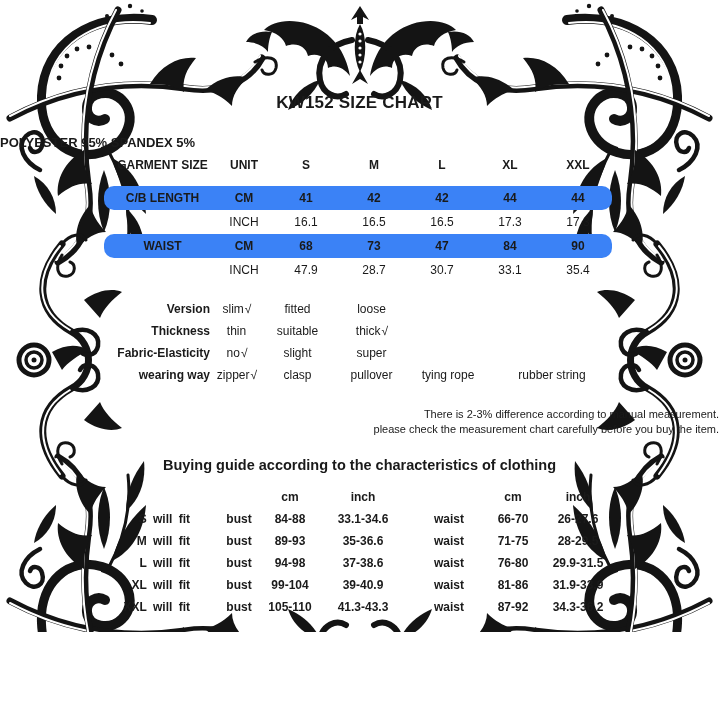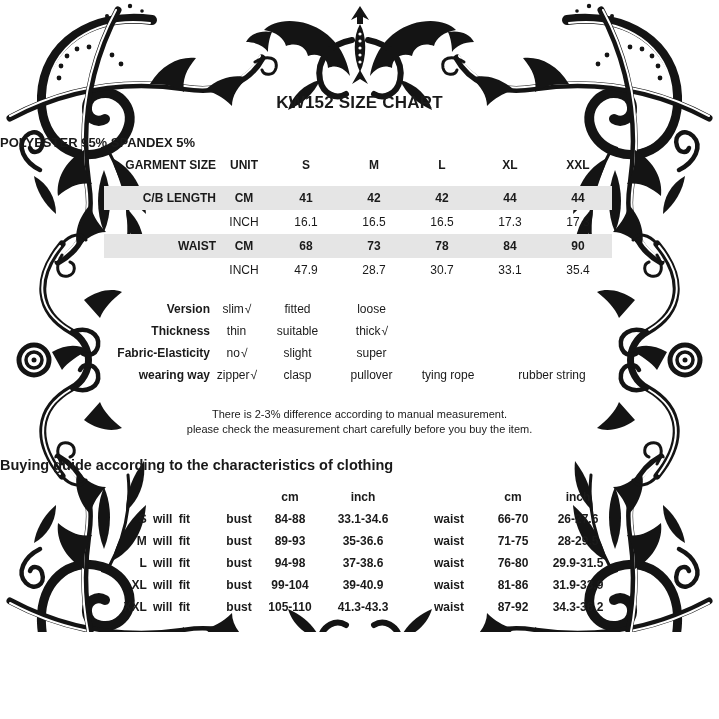--- a/index.html
+++ b/index.html
@@ -19,35 +19,35 @@
 
   .title{position:absolute;top:93px;left:0;width:719px;text-align:center;
          font-size:17px;font-weight:bold;line-height:20px;letter-spacing:.2px;}
   .subtitle{position:absolute;top:120px;left:0;width:719px;text-align:left;
          font-size:13px;font-weight:bold;line-height:17px;margin-top:14px;}
 
   .stable{position:absolute;left:104px;top:152px;width:508px;font-size:12px;}
   .srow{display:grid;grid-template-columns:112px 56px 68px 68px 68px 68px 68px;
         height:24px;align-items:center;text-align:center;}
   .srow.head{height:26px;margin-bottom:8px;}
-  .lbl{text-align:right;padding-left:5px;white-space:nowrap;}
-  .shaded{background:#e5e5e5;}
+  .lbl{text-align:center;padding-left:5px;white-space:nowrap;}
+  .shaded{background:#3b82f6;border-radius:10px;}
   .b{font-weight:bold;}
 
   .attrs{position:absolute;left:104px;top:298px;width:512px;font-size:12px;}
   .arow{display:grid;grid-template-columns:112px 42px 80px 68px 84px 124px;
         height:22px;align-items:center;text-align:center;}
   .albl{font-weight:bold;text-align:right;padding-right:6px;white-space:nowrap;}
   .opt{white-space:nowrap;}
   .check{font-style:italic;margin-left:1px;}
 
-  .notes{position:absolute;left:0;top:407px;width:719px;text-align:center;
+  .notes{position:absolute;left:0;top:407px;width:719px;text-align:right;
          font-size:11px;line-height:14.5px;}
 
-  .bg-head{position:absolute;left:0;top:456px;width:719px;
+  .bg-head{position:absolute;left:0;top:456px;width:719px;text-align:center;
          font-size:14.5px;font-weight:bold;line-height:18px;}
 
   .btable{position:absolute;left:104px;top:486px;width:512px;font-size:12px;font-weight:bold;}
   .brow{display:grid;grid-template-columns:86px 22px 54px 48px 98px 74px 54px 76px;
         height:22px;align-items:center;text-align:center;}
   .blbl{text-align:right;word-spacing:3px;white-space:nowrap;}
 </style>
 </head>
 <body>
 
@@ -162,21 +162,21 @@
       <div>16.5</div>
       <div>16.5</div>
       <div>17.3</div>
       <div>17.3</div>
     </div>
     <div class="srow shaded b">
       <div class="lbl">WAIST</div>
       <div>CM</div>
       <div>68</div>
       <div>73</div>
-      <div>78</div>
+      <div>47</div>
       <div>84</div>
       <div>90</div>
     </div>
     <div class="srow">
       <div class="lbl"></div>
       <div>INCH</div>
       <div>47.9</div>
       <div>28.7</div>
       <div>30.7</div>
       <div>33.1</div>

